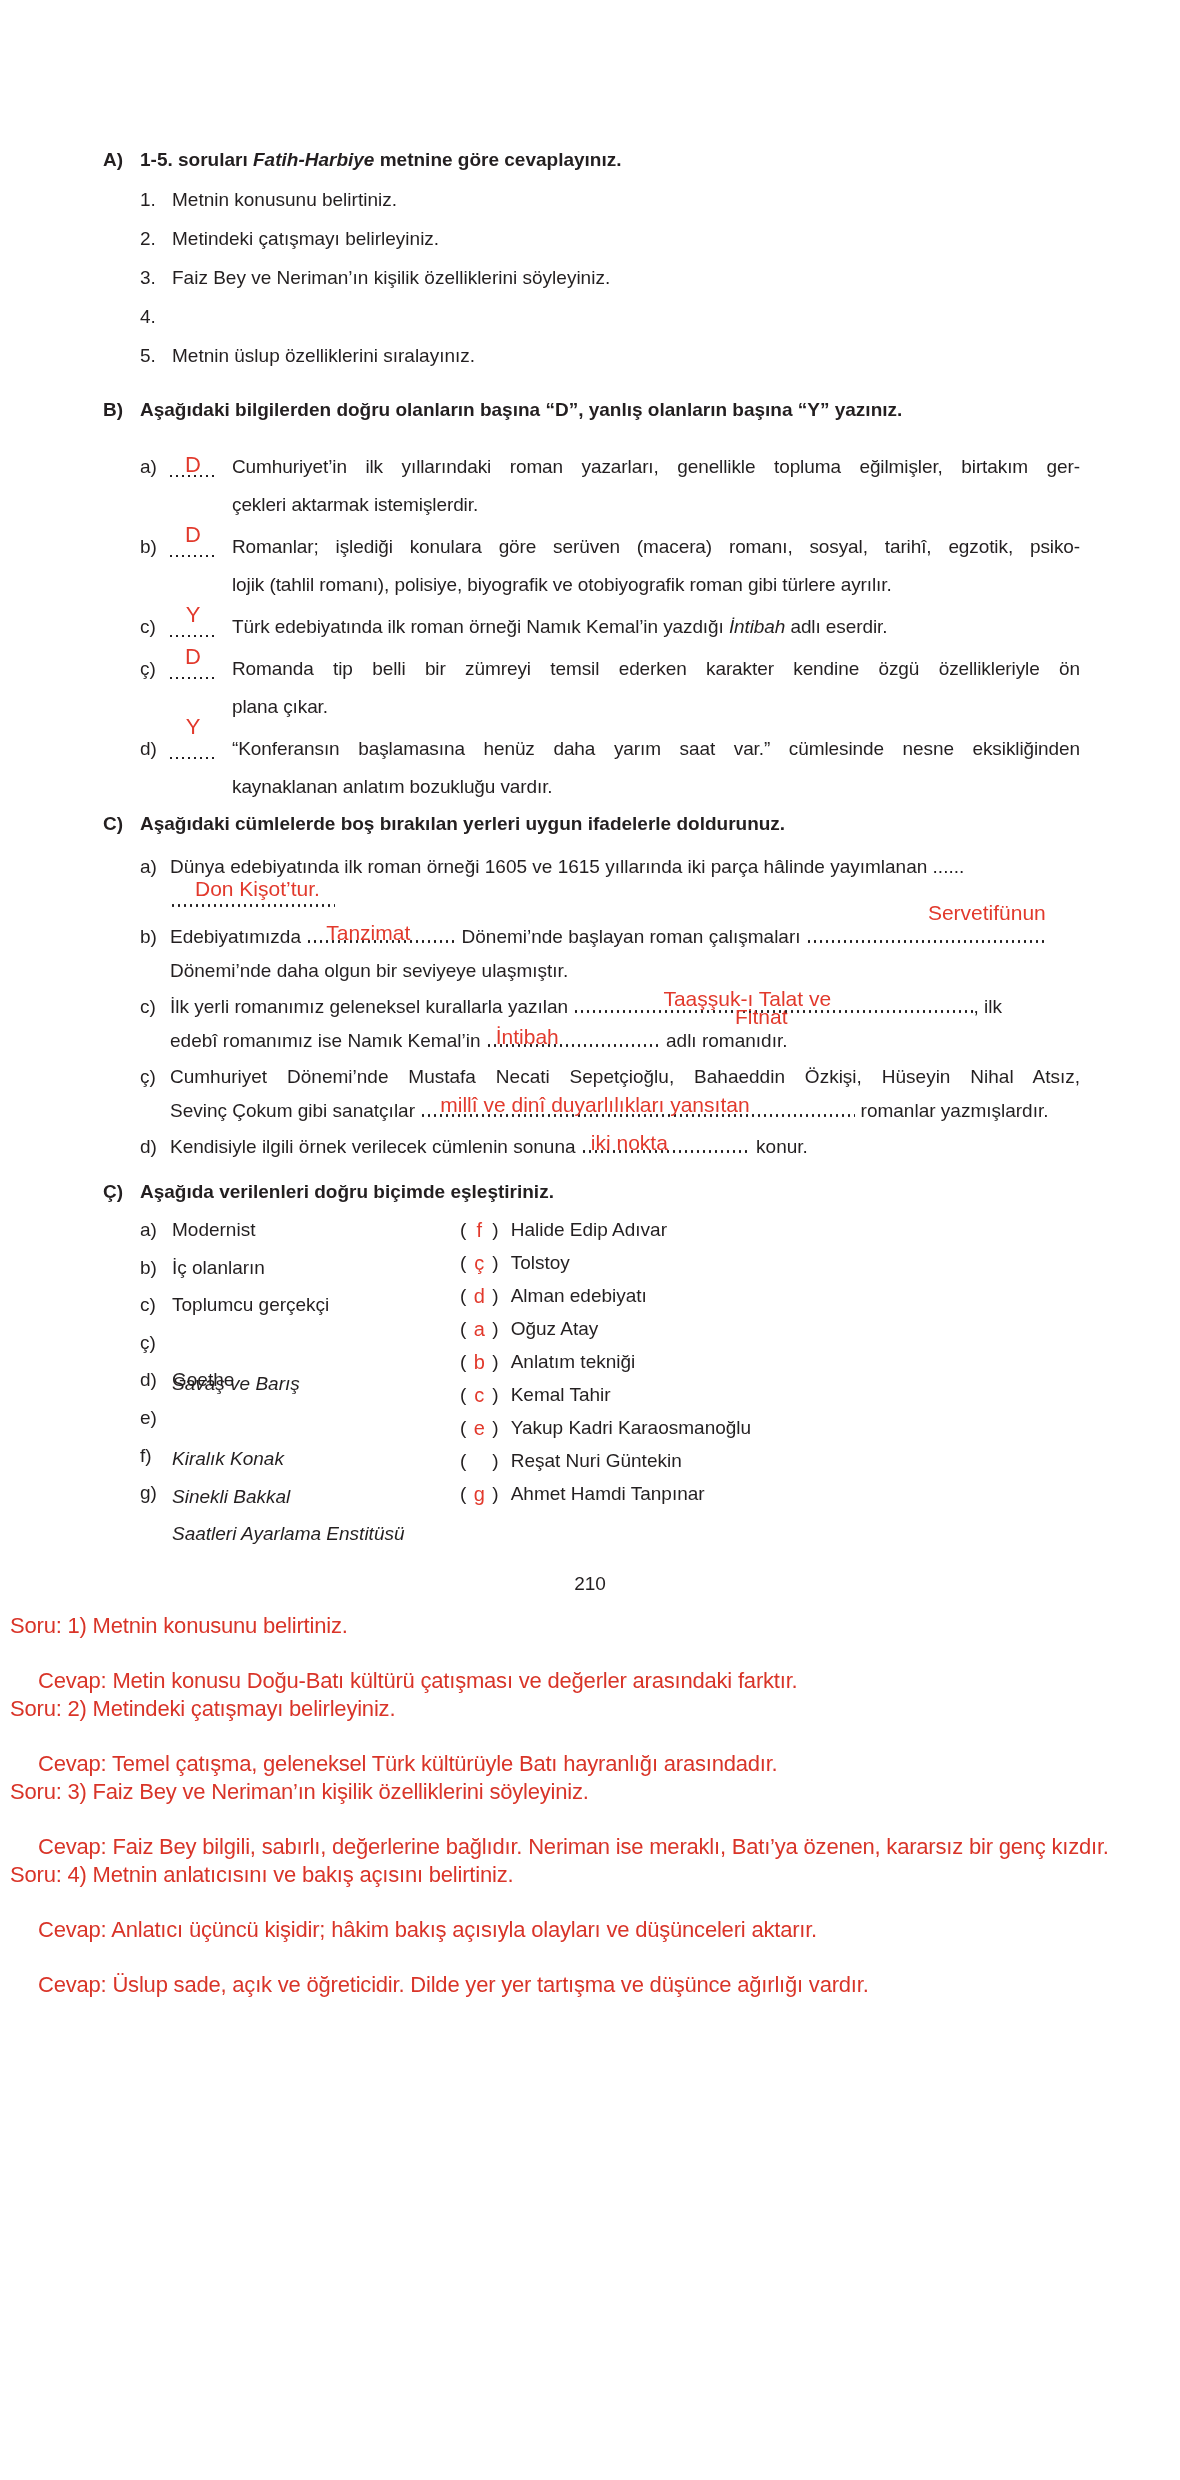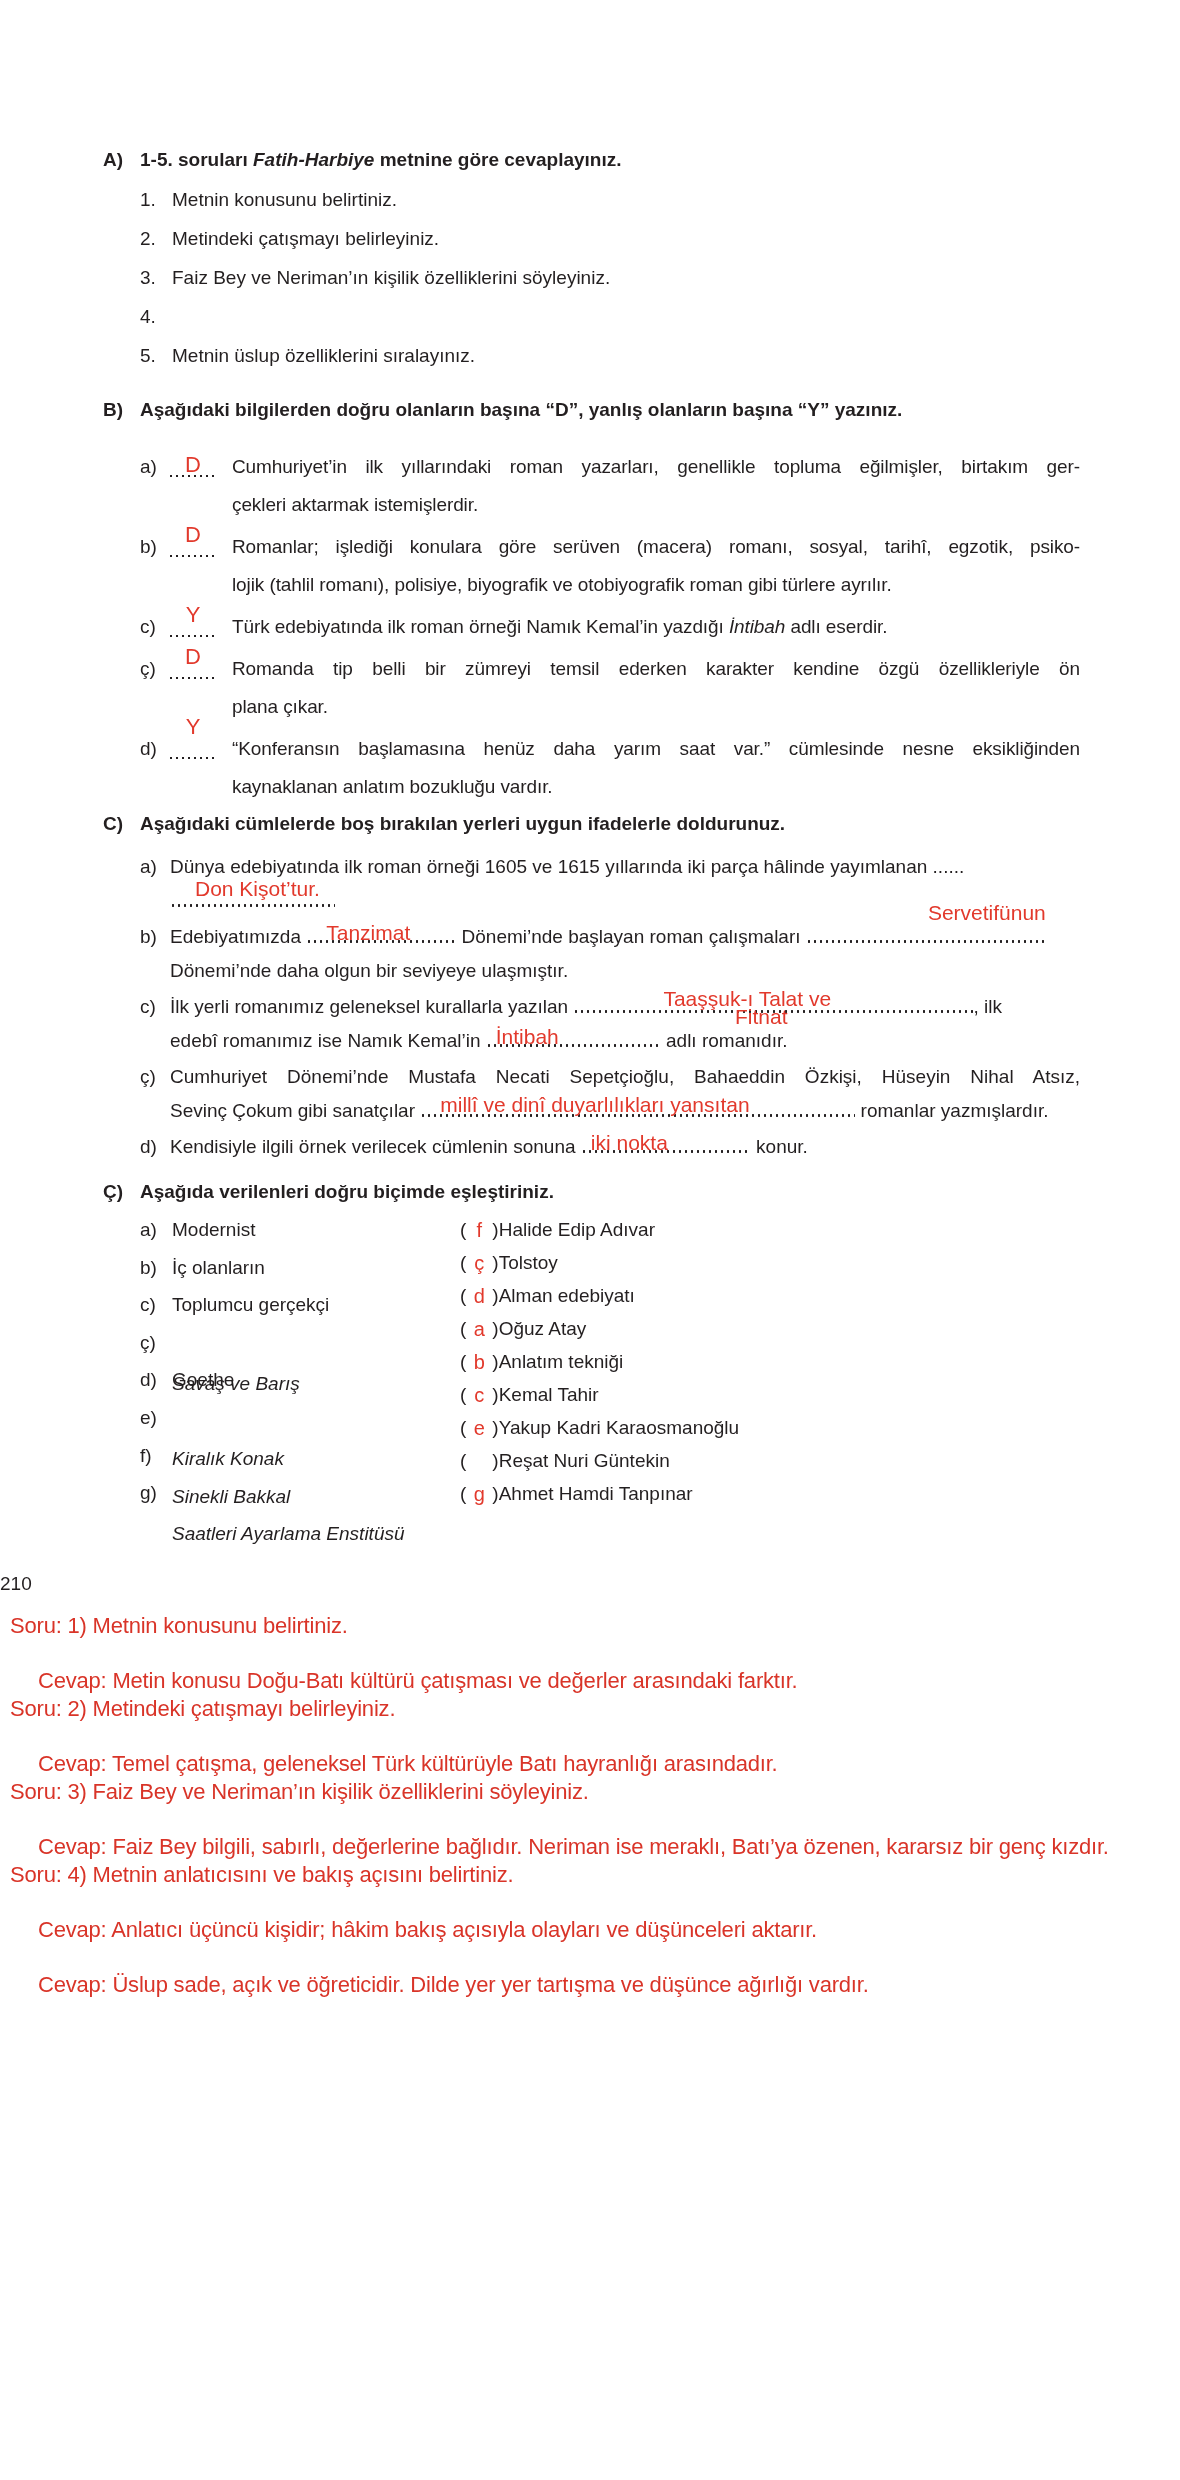--- a/index.html
+++ b/index.html
@@ -49,23 +49,23 @@
   
   .m-cols { position: relative; margin-top: 14px; height: 330px; }
   .m-left { position: absolute; left: 37px; top: 0; }
   .ml-row { display: flex; height: 37.6px; line-height: 24px; }
   .ml-label { width: 32px; flex: none; }
   .m-right { position: absolute; left: 357px; top: 0; }
   .mr-row { display: flex; height: 33px; line-height: 24px; }
   .mr-paren { flex: none; }
   .m-ans { display: inline-block; width: 26px; text-align: center; flex: none;
     color: var(--red, #e2392c); font-size: 20px; }
-  .mr-text { }
-
-  .page-num { position: absolute; top: 1572px; left: 0; width: 1180px; line-height: 24px; }
+  .mr-text { margin-left: 12px; }
+
+  .page-num { position: absolute; top: 1572px; left: 0; width: 1180px; text-align: center; line-height: 24px; }
 
   
   .qa { position: absolute; left: 10px; top: 1612px; width: 1168px;
     color: var(--qa_red, #d93428); font-size: 22px; letter-spacing: -0.2px; }
   .qa-line { height: 28px; line-height: 28px; white-space: nowrap; }
   .qa-line.cevap { margin-top: 27px; margin-left: 28px; }
 </style>
 </head>
 <body>
 

